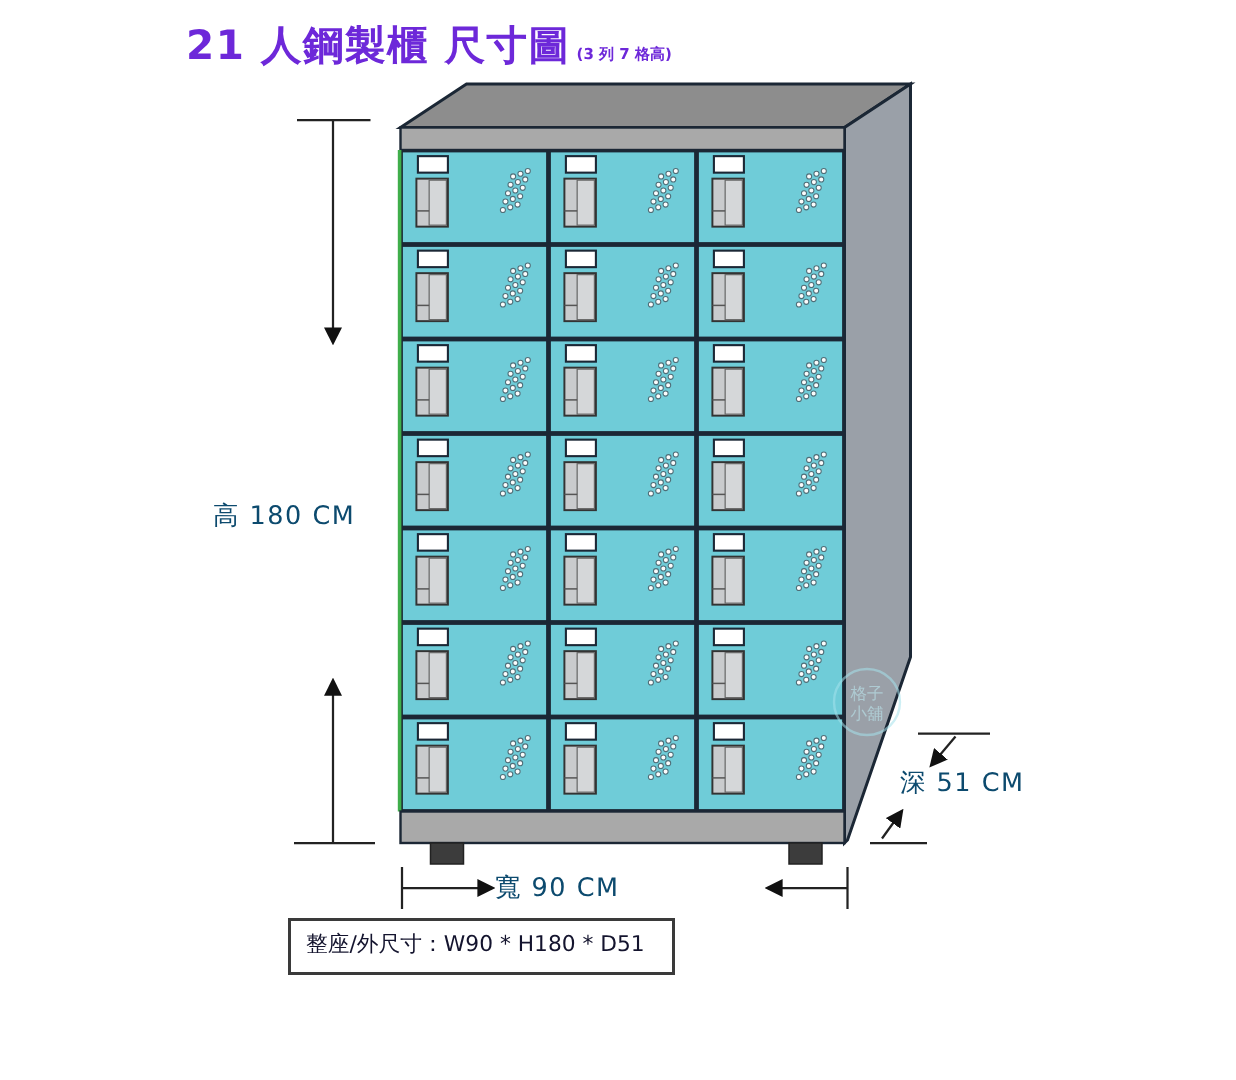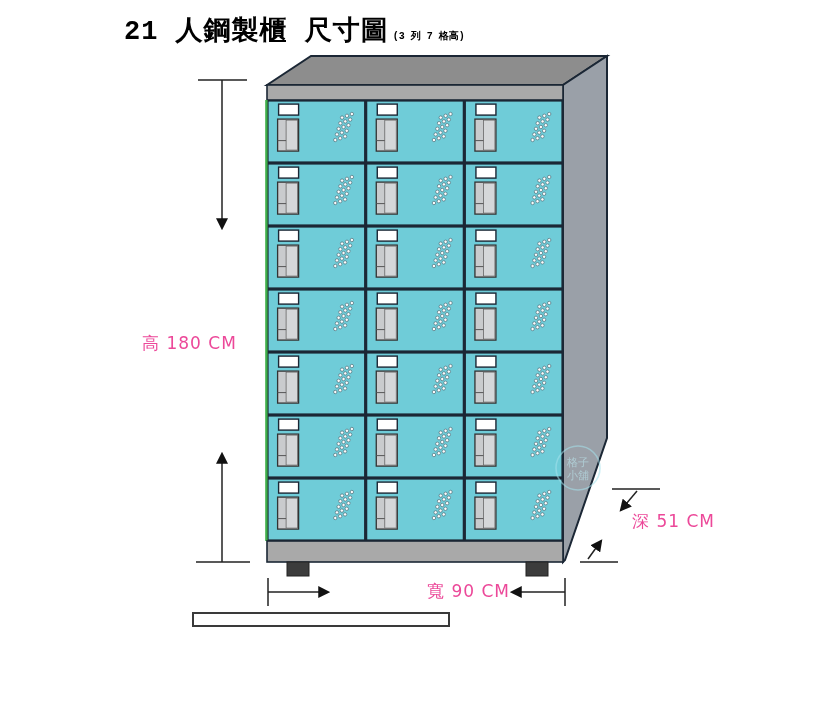--- a/index.html
+++ b/index.html
@@ -2,31 +2,31 @@
 <html><head>
 <meta charset="utf-8">
 <style>
   html,body{margin:0;padding:0;background:#ffffff;}
   .stage{
     position:relative;width:824px;height:720px;background:#ffffff;overflow:hidden;
     font-family:"DejaVu Sans","Liberation Sans",sans-serif;
   }
   .title{
     position:absolute;left:124px;top:12px;display:flex;align-items:baseline;gap:4px;
-    color:#000000;white-space:nowrap;font-family:Liberation Mono, monospace;
+    color:#6d28d9;white-space:nowrap;
   }
   .title .main{font-size:27px;font-weight:bold;letter-spacing:1px;}
   .title .sub{font-size:10px;font-weight:bold;}
   svg.draw{position:absolute;left:0;top:0;}
   .dim-label{
-    position:absolute;color:#ec4899;font-size:17px;white-space:nowrap;letter-spacing:1px;
+    position:absolute;color:#0c4a6e;font-size:17px;white-space:nowrap;letter-spacing:1px;
   }
   .dim-height{left:142px;top:332px;}
-  .dim-width{left:330px;top:580px;width:180px;text-align:right;}
-  .dim-depth{left:600px;top:510px;margin-left:32px;}
+  .dim-width{left:330px;top:580px;width:180px;text-align:left;}
+  .dim-depth{left:600px;top:510px;}
   .spec-box{
     position:absolute;left:192px;top:612px;width:234px;
     border:2px solid #3a3a3a;background:#ffffff;padding:5px 10px 6px 10px;
     color:#14142e;font-size:14.5px;line-height:23px;white-space:nowrap;
   }
 </style>
 </head>
 <body>
 
 <div class="stage">
@@ -587,15 +587,16 @@
       <line x1="580" y1="562" x2="618" y2="562"></line>
       <line x1="588" y1="559" x2="601" y2="541" marker-end="url(#ah)"></line>
     </g>
   </svg>
 
   <div class="dim-label dim-height">高 180 CM</div>
   <div class="dim-label dim-width">寬 90 CM</div>
   <div class="dim-label dim-depth">深 51 CM</div>
 
   <div class="spec-box">
+    <div>整座/外尺寸：W90 * H180 * D51</div>
   </div>
 
 </div>
 
 </body></html>

